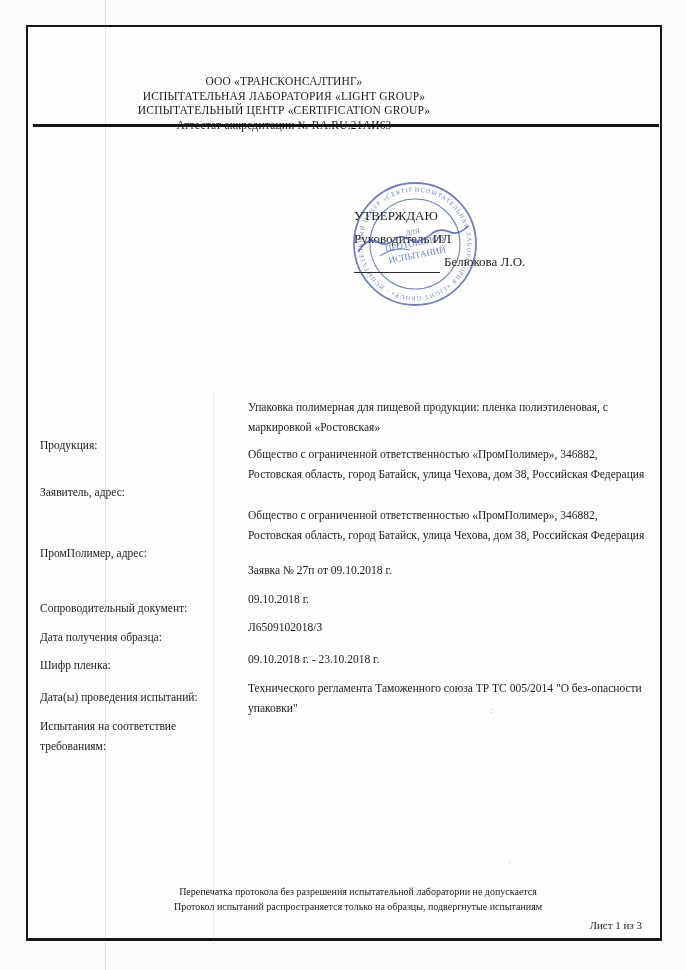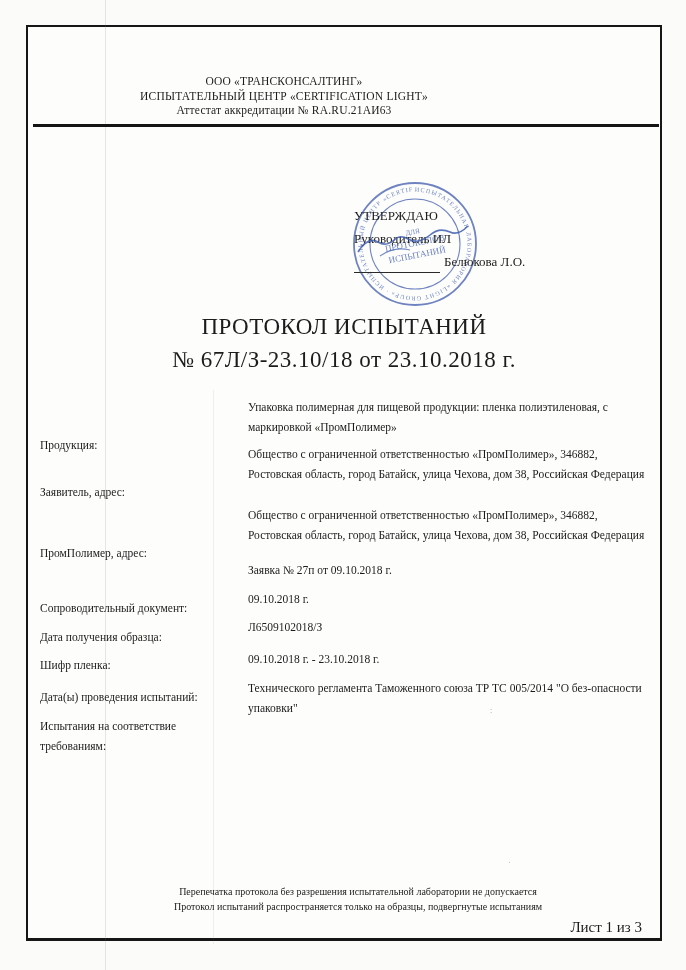--- a/index.html
+++ b/index.html
@@ -52,37 +52,38 @@
   }
 
   .field-row{position:absolute;left:0;top:0;width:686px;font-size:11.5px;line-height:19.5px;}
   .field-label{position:absolute;left:40px;width:200px;margin-top:38px;}
   .field-value{position:absolute;left:248px;width:400px;}
 
   .footer-note{
     position:absolute;left:26px;width:664px;text-align:center;
     font-size:10px;line-height:15px;color:#222;
   }
-  .page-num{position:absolute;top:919px;right:44px;font-size:15px;}
+  .page-num{position:absolute;top:919px;right:44px;font-size:11px;}
   .stamp text{fill:#5069b5;}
 </style>
 </head>
 <body>
 
 <div class="canvas">
 
   <div class="page-frame"></div>
   <div class="crease c1"></div>
   <div class="crease c2"></div>
   <div class="speck" style="left:490px;top:706px;">:</div>
   <div class="speck" style="left:508px;top:858px;">·</div>
 
   <div class="header-block">
     <div>ООО «ТРАНСКОНСАЛТИНГ»</div>
-    <div>ИСПЫТАТЕЛЬНЫЙ ЦЕНТР «CERTIFICATION LIGHT»</div>
+    <div>ИСПЫТАТЕЛЬНАЯ ЛАБОРАТОРИЯ «LIGHT GROUP»</div>
+    <div>ИСПЫТАТЕЛЬНЫЙ ЦЕНТР «CERTIFICATION GROUP»</div>
     <div>Аттестат аккредитации № RA.RU.21АИ63</div>
   </div>
   <div class="header-rule"></div>
 
   <svg class="stamp" viewBox="0 0 130 130">
     <circle cx="65" cy="65" r="61" fill="none" stroke="#5069b5" stroke-width="1.8"></circle>
     <circle cx="65" cy="65" r="45" fill="none" stroke="#5069b5" stroke-width="1.1"></circle>
     <defs>
       <path id="ringPath" d="M 65,12.5 A 52.5,52.5 0 1 1 64.99,12.5" fill="none"></path>
     </defs>
@@ -100,28 +101,24 @@
     <div>УТВЕРЖДАЮ</div>
     <div>Руководитель ИЛ</div>
     <div class="sig-row"><span class="sig-line"></span><span>Белюкова Л.О.</span></div>
   </div>
 
   <svg class="signature" viewBox="0 0 125 40">
     <path d="M8,30 q10,-16 20,-10 q8,5 16,-2 q6,-6 14,-1 q10,6 22,-4 q9,-8 20,-3 q8,4 18,-6" fill="none" stroke="#3f5fae" stroke-width="1.6" opacity="0.85"></path>
     <path d="M30,34 q14,-10 30,-6" fill="none" stroke="#3f5fae" stroke-width="1.2" opacity="0.7"></path>
   </svg>
 
-  <div class="title-block">
-    <div>ПРОТОКОЛ ИСПЫТАНИЙ</div>
-    <div>№ 67Л/З-23.10/18 от 23.10.2018 г.</div>
-  </div>
 
   <div class="field-row" style="top:398px;">
     <div class="field-label">Продукция:</div>
-    <div class="field-value">Упаковка полимерная для пищевой продукции: пленка полиэтиленовая, с маркировкой «ПромПолимер»</div>
+    <div class="field-value">Упаковка полимерная для пищевой продукции: пленка полиэтиленовая, с маркировкой «Ростовская»</div>
   </div>
   <div class="field-row" style="top:445px;">
     <div class="field-label">Заявитель, адрес:</div>
     <div class="field-value">Общество с ограниченной ответственностью «ПромПолимер», 346882, Ростовская область, город Батайск, улица Чехова, дом 38, Российская Федерация</div>
   </div>
   <div class="field-row" style="top:506px;">
     <div class="field-label">ПромПолимер, адрес:</div>
     <div class="field-value">Общество с ограниченной ответственностью «ПромПолимер», 346882, Ростовская область, город Батайск, улица Чехова, дом 38, Российская Федерация</div>
   </div>
   <div class="field-row" style="top:561px;">

